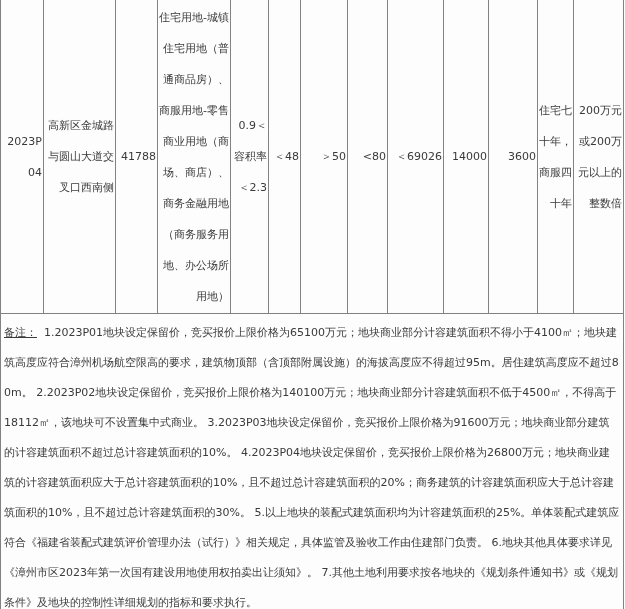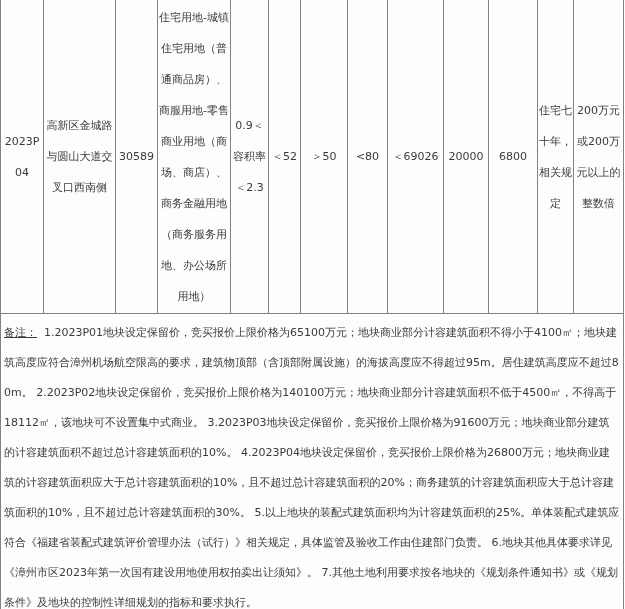--- a/index.html
+++ b/index.html
@@ -26,21 +26,21 @@
     vertical-align: middle;
     padding: 0 1px;
     word-break: break-all;
     overflow: hidden;
     background: #fdfdfd;
   }
   tr.data-row td {
     border-top: none;
     height: 313px;
     line-height: 31px;
-    text-align: center;
+    text-align: right;
   }
   tr.data-row td.landuse-cell {
     vertical-align: middle;
   }
   tr.notes-row td {
     vertical-align: top;
     height: 279px;
     line-height: 30px;
     padding: 4px 3px 0 3px;
     font-size: 11px;
@@ -70,30 +70,30 @@
     <col style="width:56px">
     <col style="width:45px">
     <col style="width:49px">
     <col style="width:36px">
     <col style="width:50px">
   </colgroup>
   <tbody>
     <tr class="data-row">
       <td>2023P04</td>
       <td>高新区金城路与圆山大道交叉口西南侧</td>
-      <td class="num">30589</td>
+      <td class="num">41788</td>
       <td class="landuse-cell">住宅用地-城镇住宅用地（普通商品房）、商服用地-零售商业用地（商场、商店）、商务金融用地（商务服务用地、办公场所用地）</td>
       <td>0.9＜容积率＜2.3</td>
-      <td>＜52</td>
+      <td>＜48</td>
       <td>＞50</td>
       <td>&lt;80</td>
       <td>＜69026</td>
-      <td class="num">20000</td>
-      <td class="num">6800</td>
-      <td>住宅七十年，相关规定</td>
+      <td class="num">14000</td>
+      <td class="num">3600</td>
+      <td>住宅七十年，商服四十年</td>
       <td>200万元或200万元以上的整数倍</td>
     </tr>
     <tr class="notes-row">
       <td colspan="13">
         <span class="notes-label">备注：</span><span>1.2023P01地块设定保留价，竞买报价上限价格为65100万元；地块商业部分计容建筑面积不得小于4100㎡；地块建筑高度应符合漳州机场航空限高的要求，建筑物顶部（含顶部附属设施）的海拔高度应不得超过95m。居住建筑高度应不超过80m。 2.2023P02地块设定保留价，竞买报价上限价格为140100万元；地块商业部分计容建筑面积不低于4500㎡，不得高于18112㎡，该地块可不设置集中式商业。 3.2023P03地块设定保留价，竞买报价上限价格为91600万元；地块商业部分建筑的计容建筑面积不超过总计容建筑面积的10%。 4.2023P04地块设定保留价，竞买报价上限价格为26800万元；地块商业建筑的计容建筑面积应大于总计容建筑面积的10%，且不超过总计容建筑面积的20%；商务建筑的计容建筑面积应大于总计容建筑面积的10%，且不超过总计容建筑面积的30%。 5.以上地块的装配式建筑面积均为计容建筑面积的25%。单体装配式建筑应符合《福建省装配式建筑评价管理办法（试行）》相关规定，具体监管及验收工作由住建部门负责。 6.地块其他具体要求详见《漳州市区2023年第一次国有建设用地使用权拍卖出让须知》。 7.其他土地利用要求按各地块的《规划条件通知书》或《规划条件》及地块的控制性详细规划的指标和要求执行。</span>
       </td>
     </tr>
   </tbody>
 </table>
 

